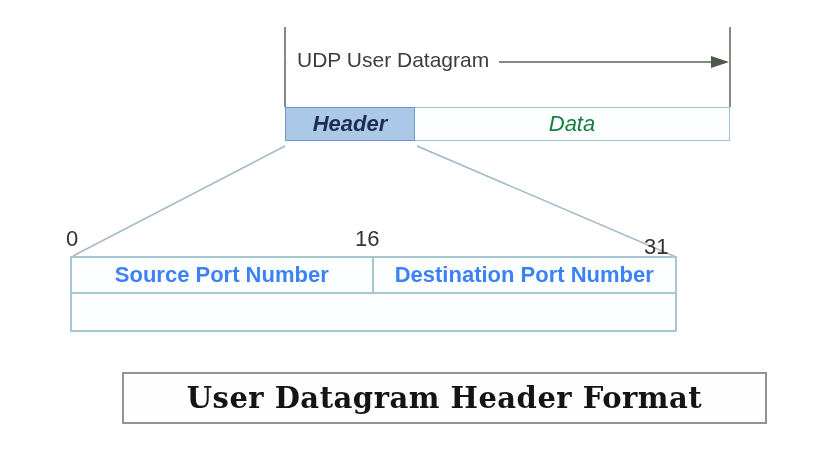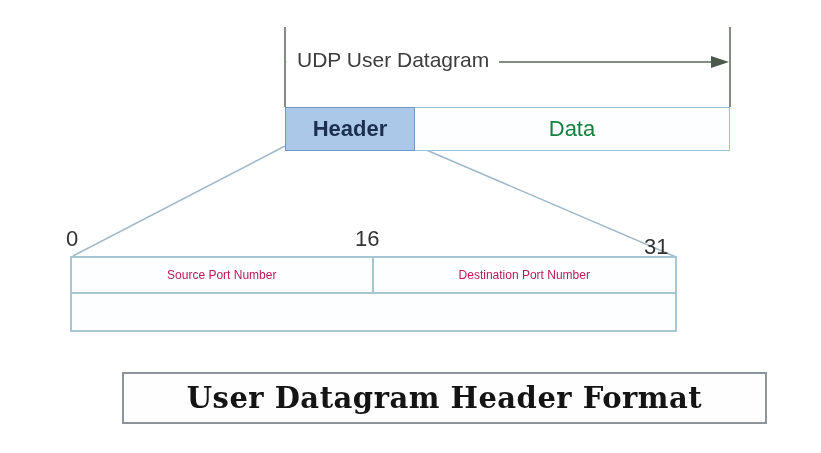--- a/index.html
+++ b/index.html
@@ -30,26 +30,27 @@
     color: var(--label-text, #3d3d3d);
     pointer-events: none;
   }
   .arrow-label span {
     background: var(--page-bg, #ffffff);
     padding: 0 10px;
   }
   .segment {
     position: absolute;
     top: 107px;
-    height: 44px;
+    height: 34px;
     box-sizing: border-box;
     display: flex;
     align-items: center;
     justify-content: center;
     font-size: 22px;
+    font-style: italic;
   }
   .segment.header {
     left: 285px;
     width: 130px;
     background: var(--header-fill, #abc8e9);
     border: 1px solid var(--header-border, #6f99c4);
     color: var(--header-text, #1d2f50);
     font-weight: 600;
     z-index: 2;
   }
@@ -78,23 +79,24 @@
     border: 2px solid var(--table-border, #a6c6d2);
     display: grid;
     grid-template-columns: 1fr 1fr;
     grid-template-rows: 1fr 1fr;
     background: #fdfeff;
   }
   .bit-table .cell {
     display: flex;
     align-items: center;
     justify-content: center;
-    font-size: 12px;
-    color: #be185d;
+    font-size: 22px;
+    color: #3b82f6;
     box-sizing: border-box;
+    font-weight: bold;
   }
   .bit-table .cell.c0 { border-right: 2px solid var(--table-border, #a6c6d2); }
   .bit-table .cell.r0 { border-bottom: 2px solid var(--table-border, #a6c6d2); }
   .caption-box {
     position: absolute;
     left: 122px;
     top: 372px;
     width: 645px;
     height: 52px;
     box-sizing: border-box;

